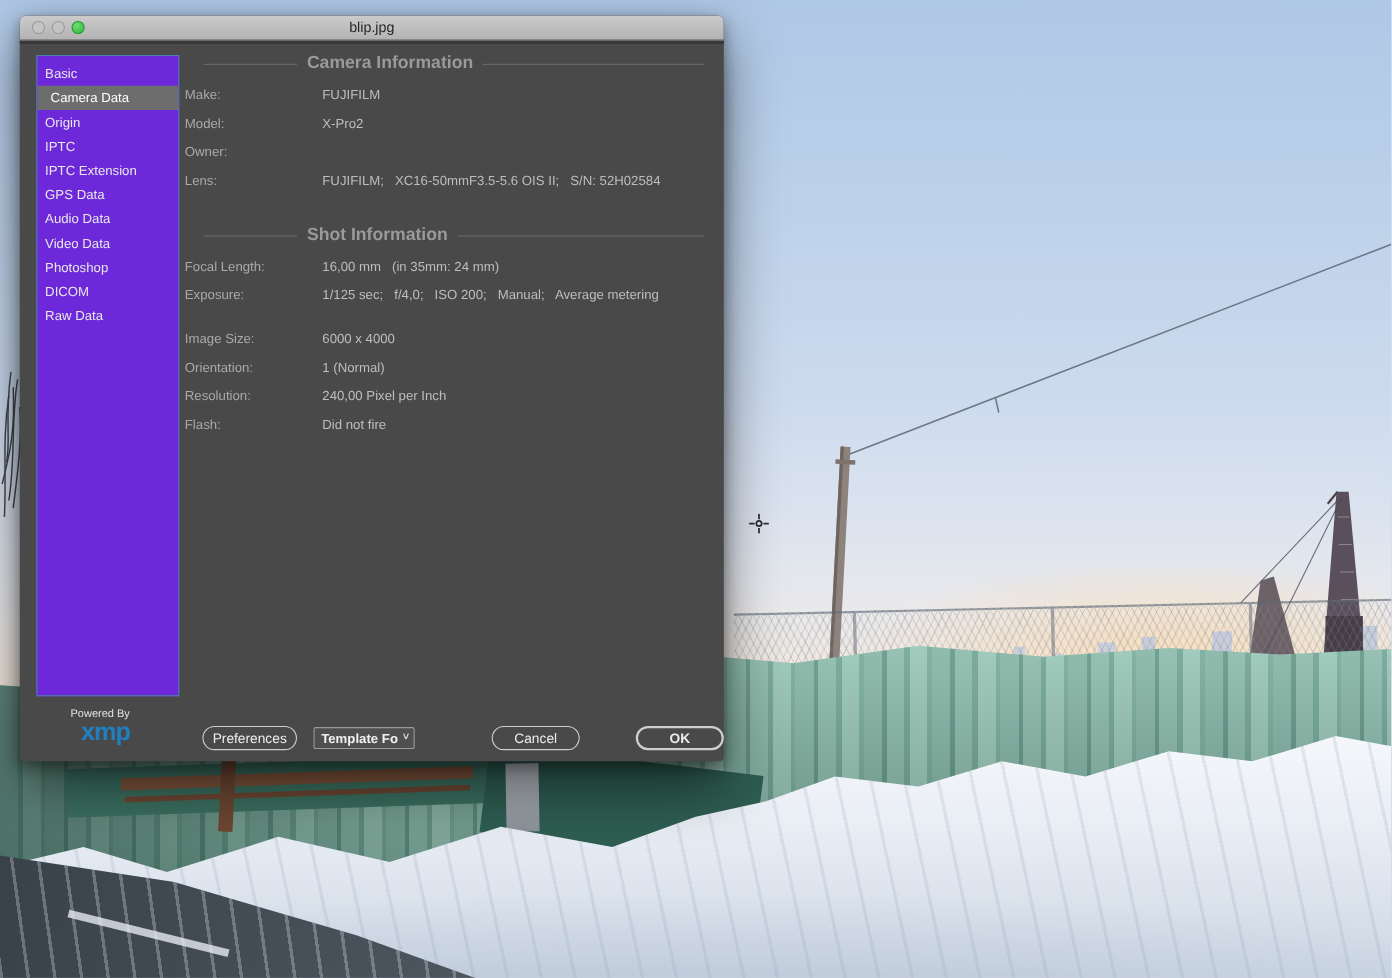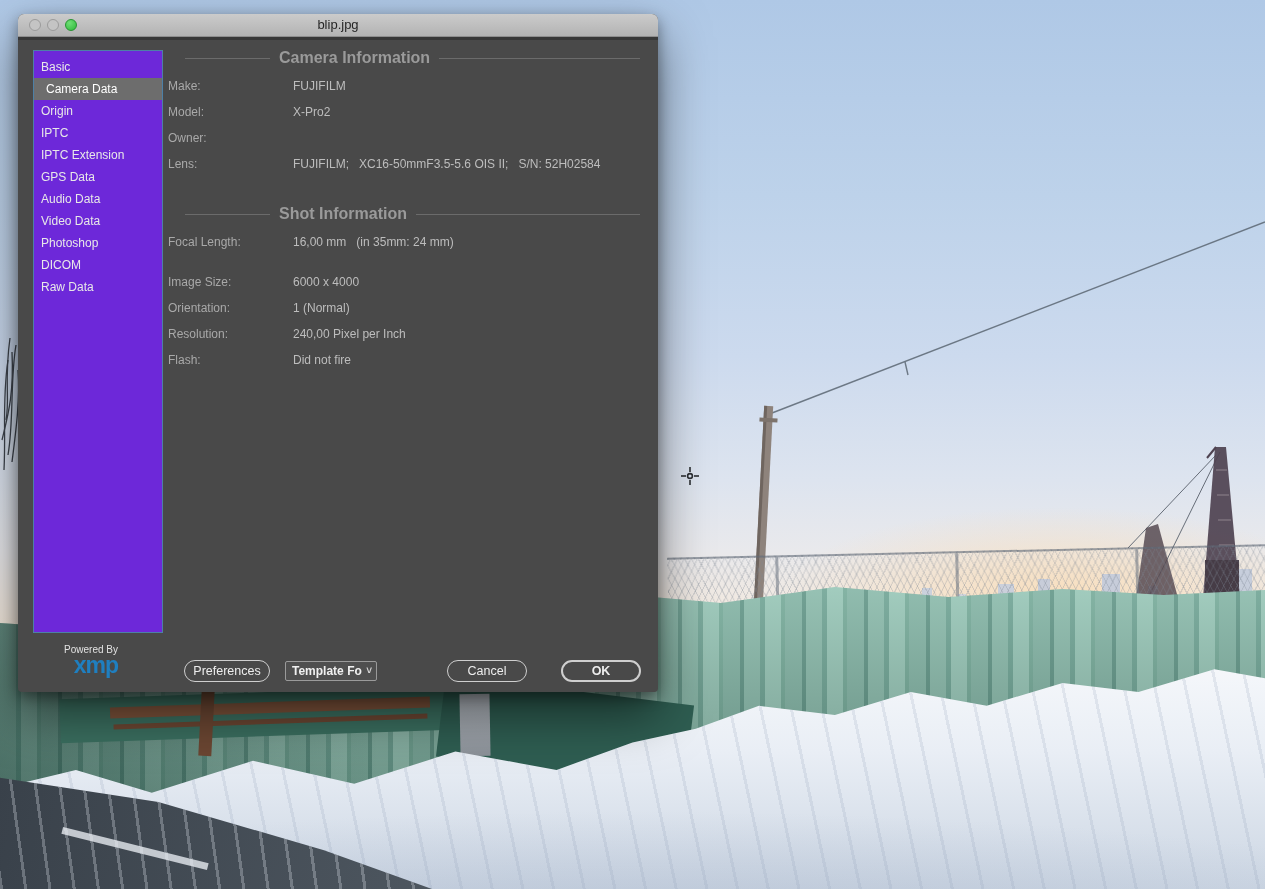--- a/index.html
+++ b/index.html
@@ -76,21 +76,21 @@
 
   .powered{position:absolute;left:20px;top:630px;width:80px;text-align:right;}
   .powered-by{font-size:10px;color:#e2e2e2;}
   .xmp{font-size:23px;font-weight:800;color:#1f7fc0;letter-spacing:-1px;line-height:20px;}
 
   .btn{position:absolute;top:646px;height:22px;box-sizing:border-box;border-radius:12px;
     border:1px solid #cfcfcf;background:transparent;color:#ededed;font-size:12.5px;
     font-family:"Liberation Sans",sans-serif;text-align:center;line-height:19px;cursor:default;}
   .btn-preferences{left:166px;width:86px;}
   .btn-cancel{left:429px;width:80px;}
-  .btn-ok{left:543px;width:80px;border-width:2px;line-height:17px;font-weight:bold;}
+  .btn-ok{left:560px;width:80px;border-width:2px;line-height:17px;font-weight:bold;}
   .dropdown{position:absolute;left:267px;top:647px;width:92px;height:20px;box-sizing:border-box;
     border:1px solid #9a9a9a;border-radius:2px;background:#4f4f4f;color:#f0f0f0;font-size:12px;
     font-weight:bold;line-height:18px;padding-left:6px;display:flex;align-items:center;cursor:default;}
   .dd-label{overflow:hidden;white-space:nowrap;flex:1;}
   .dd-chev{font-size:10px;color:#d5d5d5;padding-right:4px;}
 </style>
 </head>
 <body>
 
 <div class="stage">
@@ -235,20 +235,24 @@
     <div class="panel panel-shot">
       <div class="sec-head">
         <div class="sec-line l"></div>
         <div class="sec-title">Shot Information</div>
         <div class="sec-line r"></div>
       </div>
       <div class="row">
         <div class="lbl">Focal Length:</div>
         <div class="val">16,00 mm   (in 35mm: 24 mm)</div>
       </div>
+      <div class="row">
+        <div class="lbl">Exposure:</div>
+        <div class="val">1/125 sec;   f/4,0;   ISO 200;   Manual;   Average metering</div>
+      </div>
       <div class="row gap">
         <div class="lbl">Image Size:</div>
         <div class="val">6000 x 4000</div>
       </div>
       <div class="row">
         <div class="lbl">Orientation:</div>
         <div class="val">1 (Normal)</div>
       </div>
       <div class="row">
         <div class="lbl">Resolution:</div>

